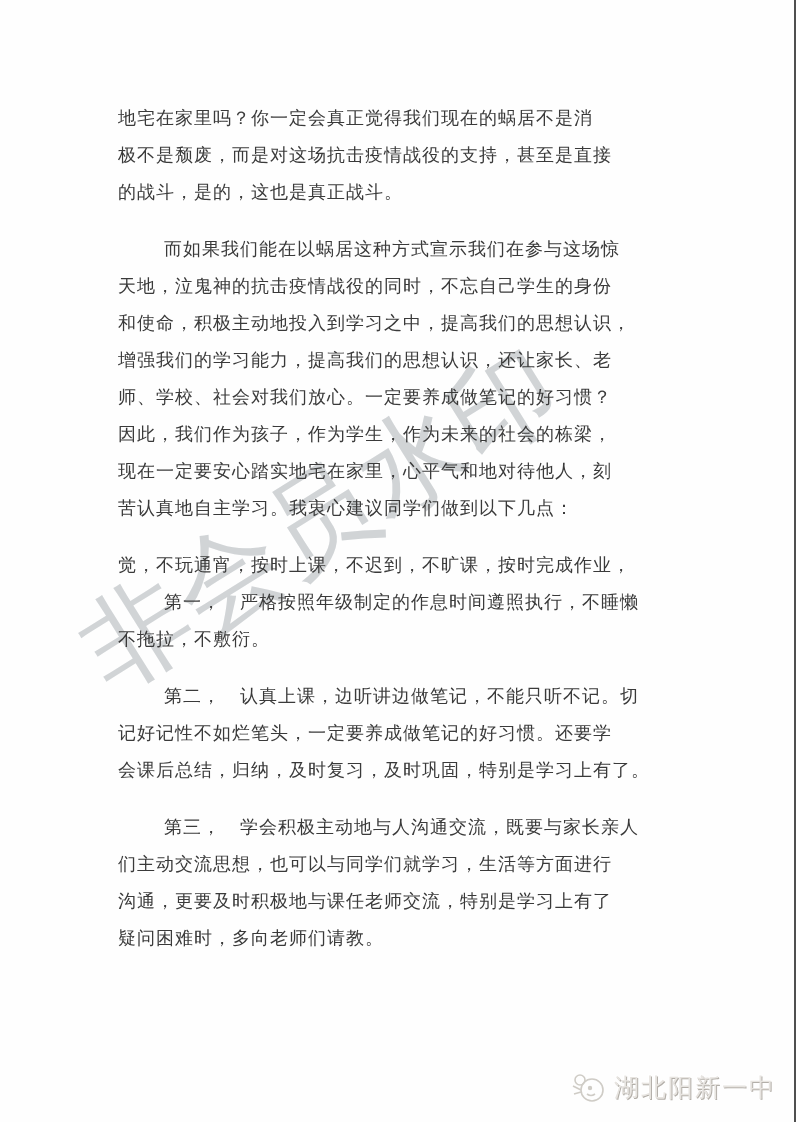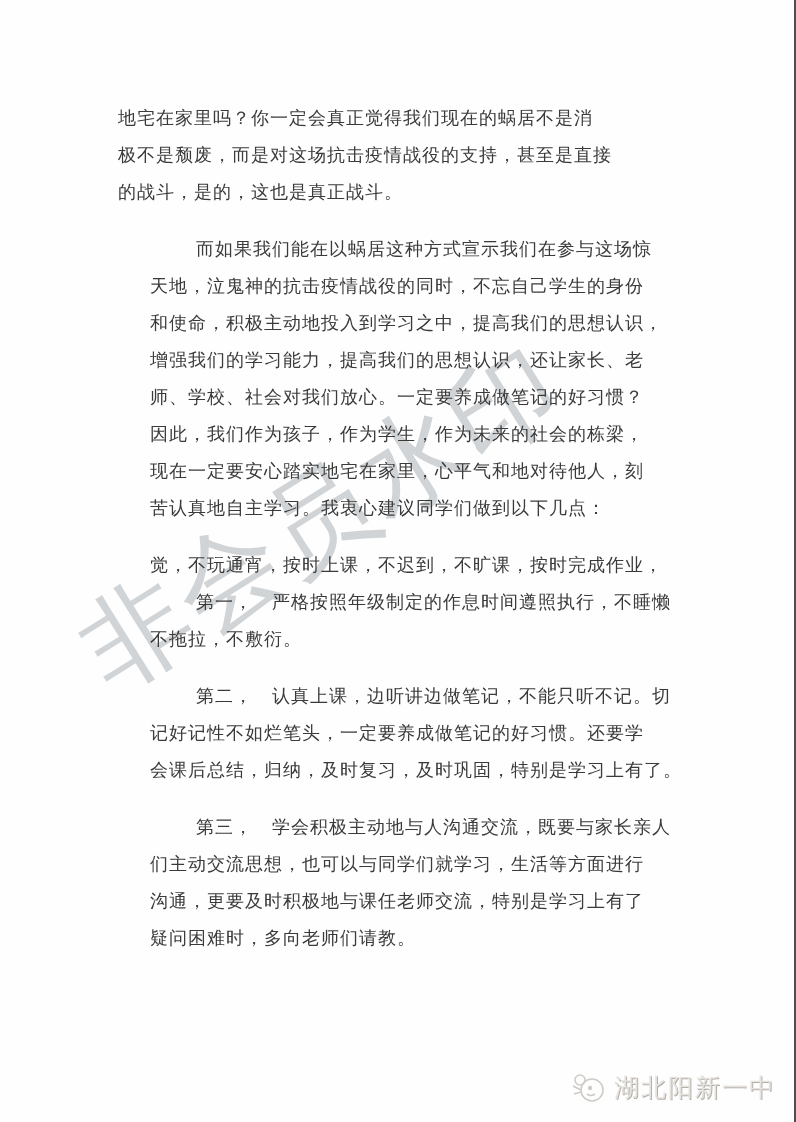--- a/index.html
+++ b/index.html
@@ -42,21 +42,21 @@
   
   .doc {
     position: absolute;
     left: 118px;
     top: 100px;
     width: 580px;
     z-index: 1;
     color: var(--text-color, #3a3a3a);
   }
   .paragraph { margin: 0; }
-  .paragraph + .paragraph { margin-top: 20px; margin-left: 32px; }
+  .paragraph + .paragraph { margin-top: 20px; }
   .line {
     font-size: 18px;
     line-height: 37px;
     height: 37px;
     white-space: nowrap;
     letter-spacing: 1px;
   }
   .paragraph.indent .line.first { padding-left: 46px; }
   
   .footer-brand {

